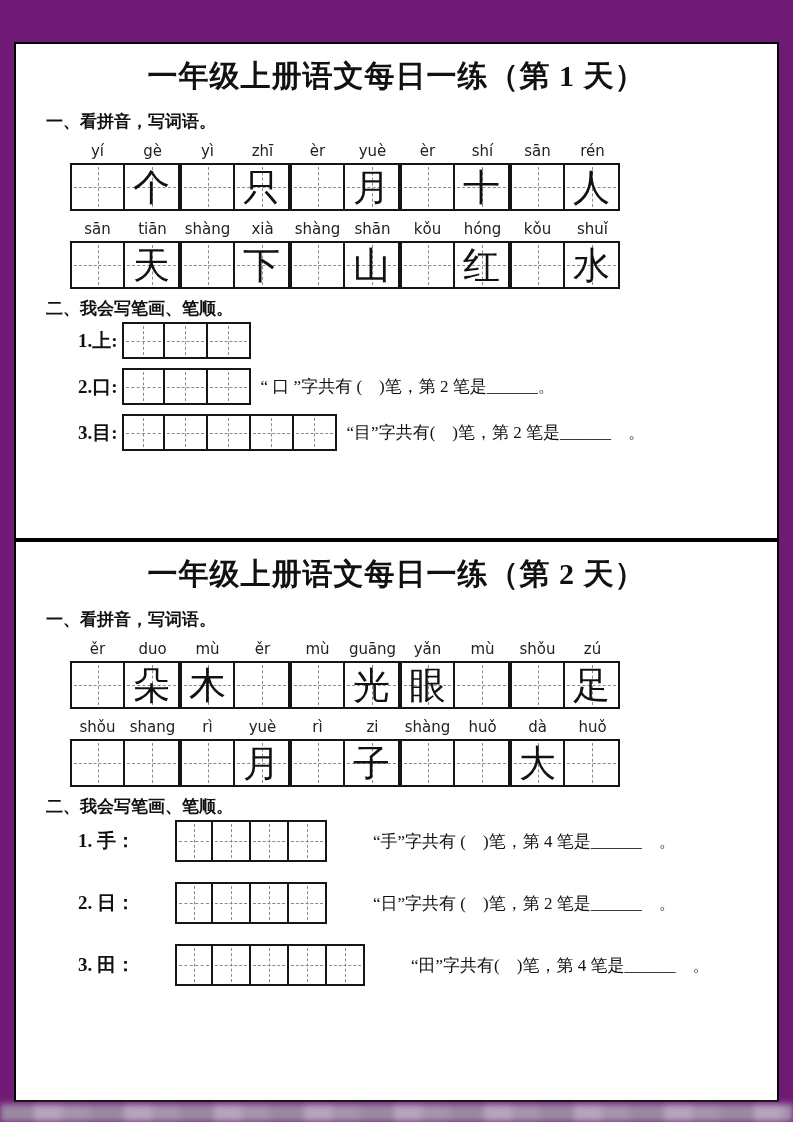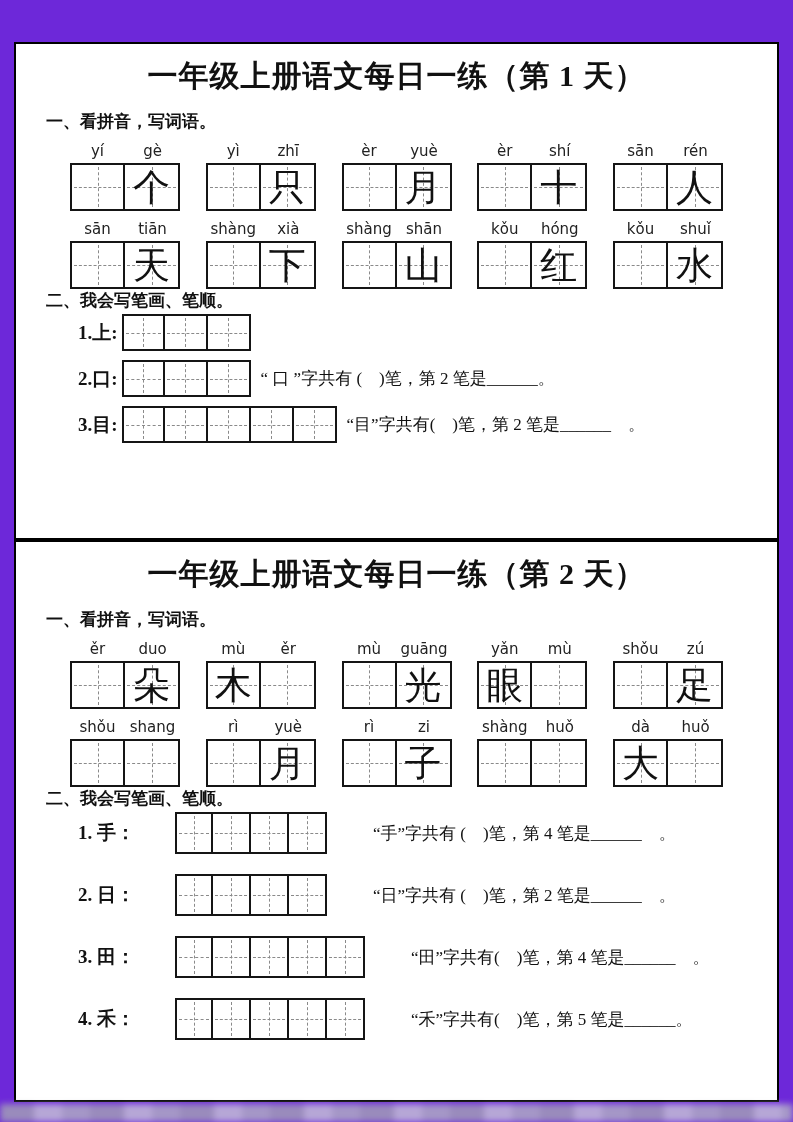--- a/index.html
+++ b/index.html
@@ -1,25 +1,25 @@
 <!DOCTYPE html>
 <html><head>
 <meta charset="utf-8">
 <style>
   *{margin:0;padding:0;box-sizing:border-box;}
   html,body{width:793px;height:1122px;}
   body{background:#f5f5f5;font-family:"Liberation Serif",serif;color:#111;}
-  .sheet{position:relative;width:793px;height:1122px;background:#6d28d9;overflow:hidden;}
+  .sheet{position:relative;width:793px;height:1122px;background:#701a75;overflow:hidden;}
   .page{position:absolute;left:14px;width:765px;border:2px solid #000;background:#fff;padding:10px 26px 0;}
   .p1{top:42px;height:498px;}
   .p2{top:540px;height:562px;}
   .title{font-size:30px;font-weight:700;text-align:center;letter-spacing:1px;margin-top:2px;}
   .sec{font-size:17px;font-weight:700;margin:13px 0 2px 4px;}
-  .sec2{margin-top:0;}
-  .wrow{display:flex;justify-content:space-between;padding:0 28px;margin-top:9px;}
+  .sec2{margin-top:8px;}
+  .wrow{display:flex;padding:0 28px;margin-top:9px;}
   .wgroup{width:110px;}
   .pinyin{display:flex;font-family:"DejaVu Sans",sans-serif;font-size:15px;margin-bottom:3px;color:#222;}
   .pinyin span{flex:1;text-align:center;}
   .pair{display:flex;}
   .cell{position:relative;width:55px;height:48px;border:2px solid #151515;display:flex;align-items:center;justify-content:center;background:#fff;}
   .cell + .cell{border-left:none;}
   .cell::before{content:"";position:absolute;left:50%;top:2px;bottom:2px;border-left:1px dashed #8a8a8a;}
   .cell::after{content:"";position:absolute;top:50%;left:2px;right:2px;border-top:1px dashed #8a8a8a;}
   .hanzi{position:relative;z-index:1;font-size:37px;line-height:1;font-weight:500;}
   .srows{margin-left:2px;}
@@ -397,28 +397,17 @@
           <span class="slabel">3. 田：</span>
           <div class="strip">
             <div class="scell"></div>
             <div class="scell"></div>
             <div class="scell"></div>
             <div class="scell"></div>
             <div class="scell"></div>
           </div>
           <span class="squestion">“田”字共有(　)笔，第 4 笔是______　。</span>
         </div>
-        <div class="srow">
-          <span class="slabel">4. 禾：</span>
-          <div class="strip">
-            <div class="scell"></div>
-            <div class="scell"></div>
-            <div class="scell"></div>
-            <div class="scell"></div>
-            <div class="scell"></div>
-          </div>
-          <span class="squestion">“禾”字共有(　)笔，第 5 笔是______。</span>
-        </div>
       </div>
   </section>
 
   <div class="next-preview"></div>
 </div>
 
 </body></html>

